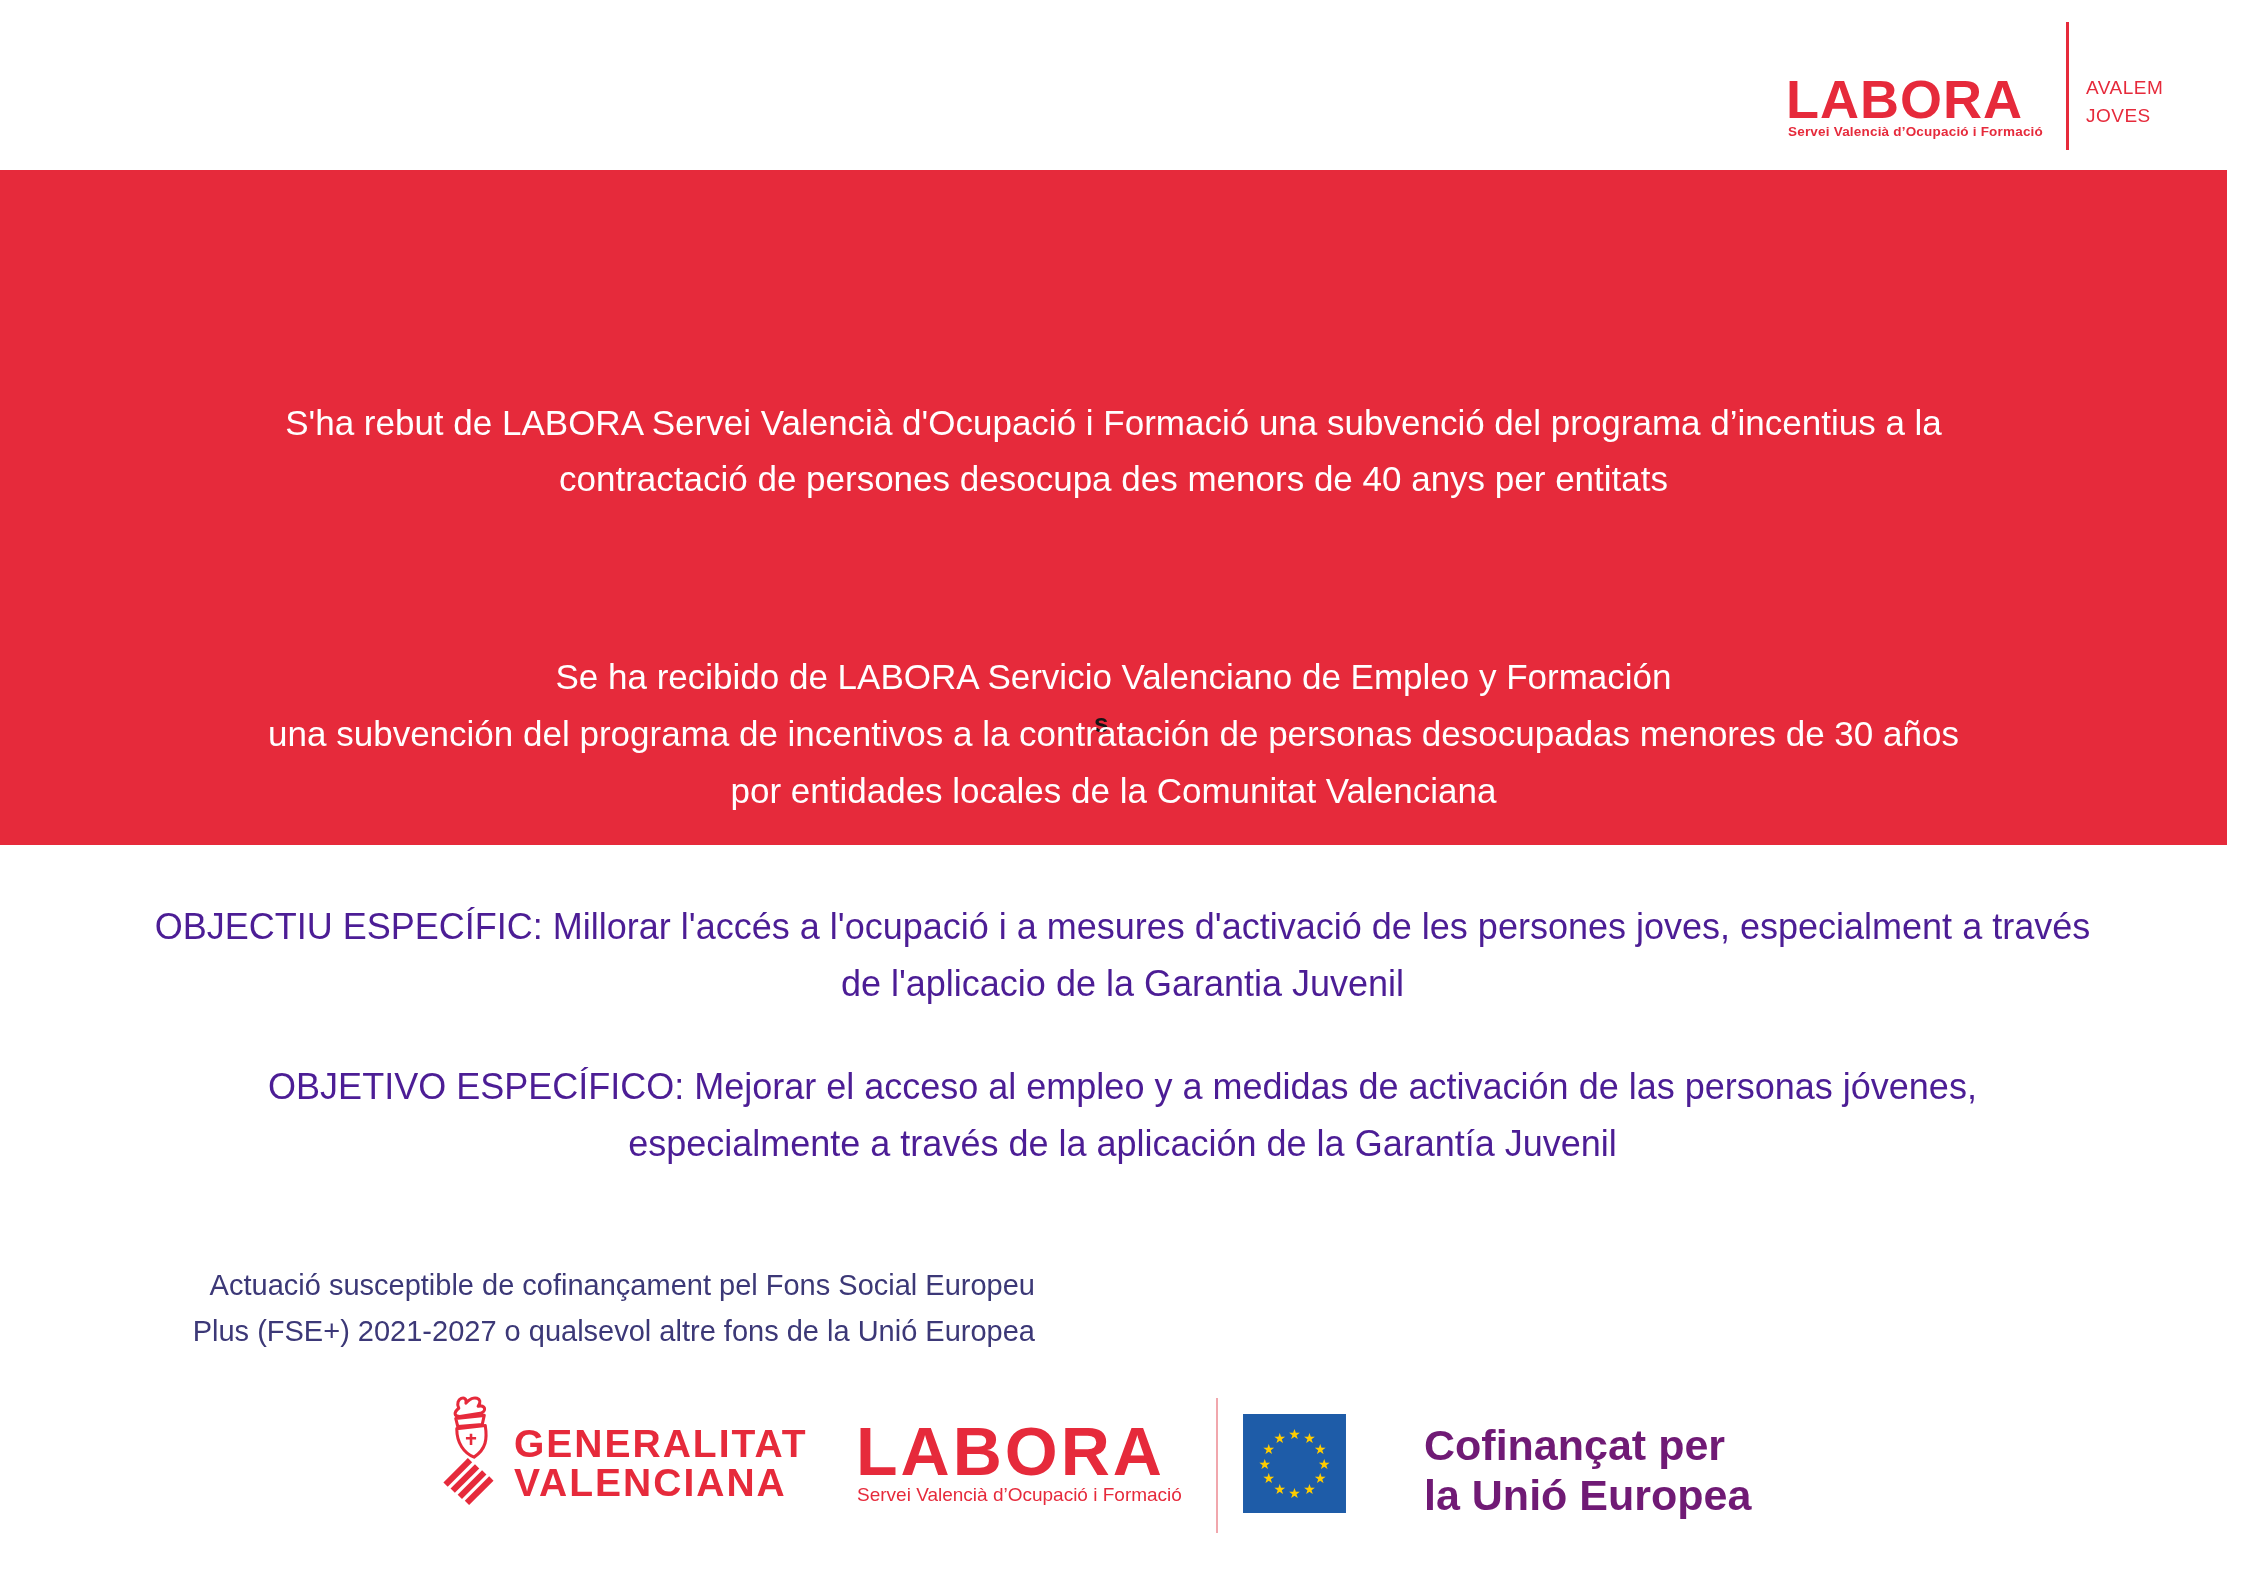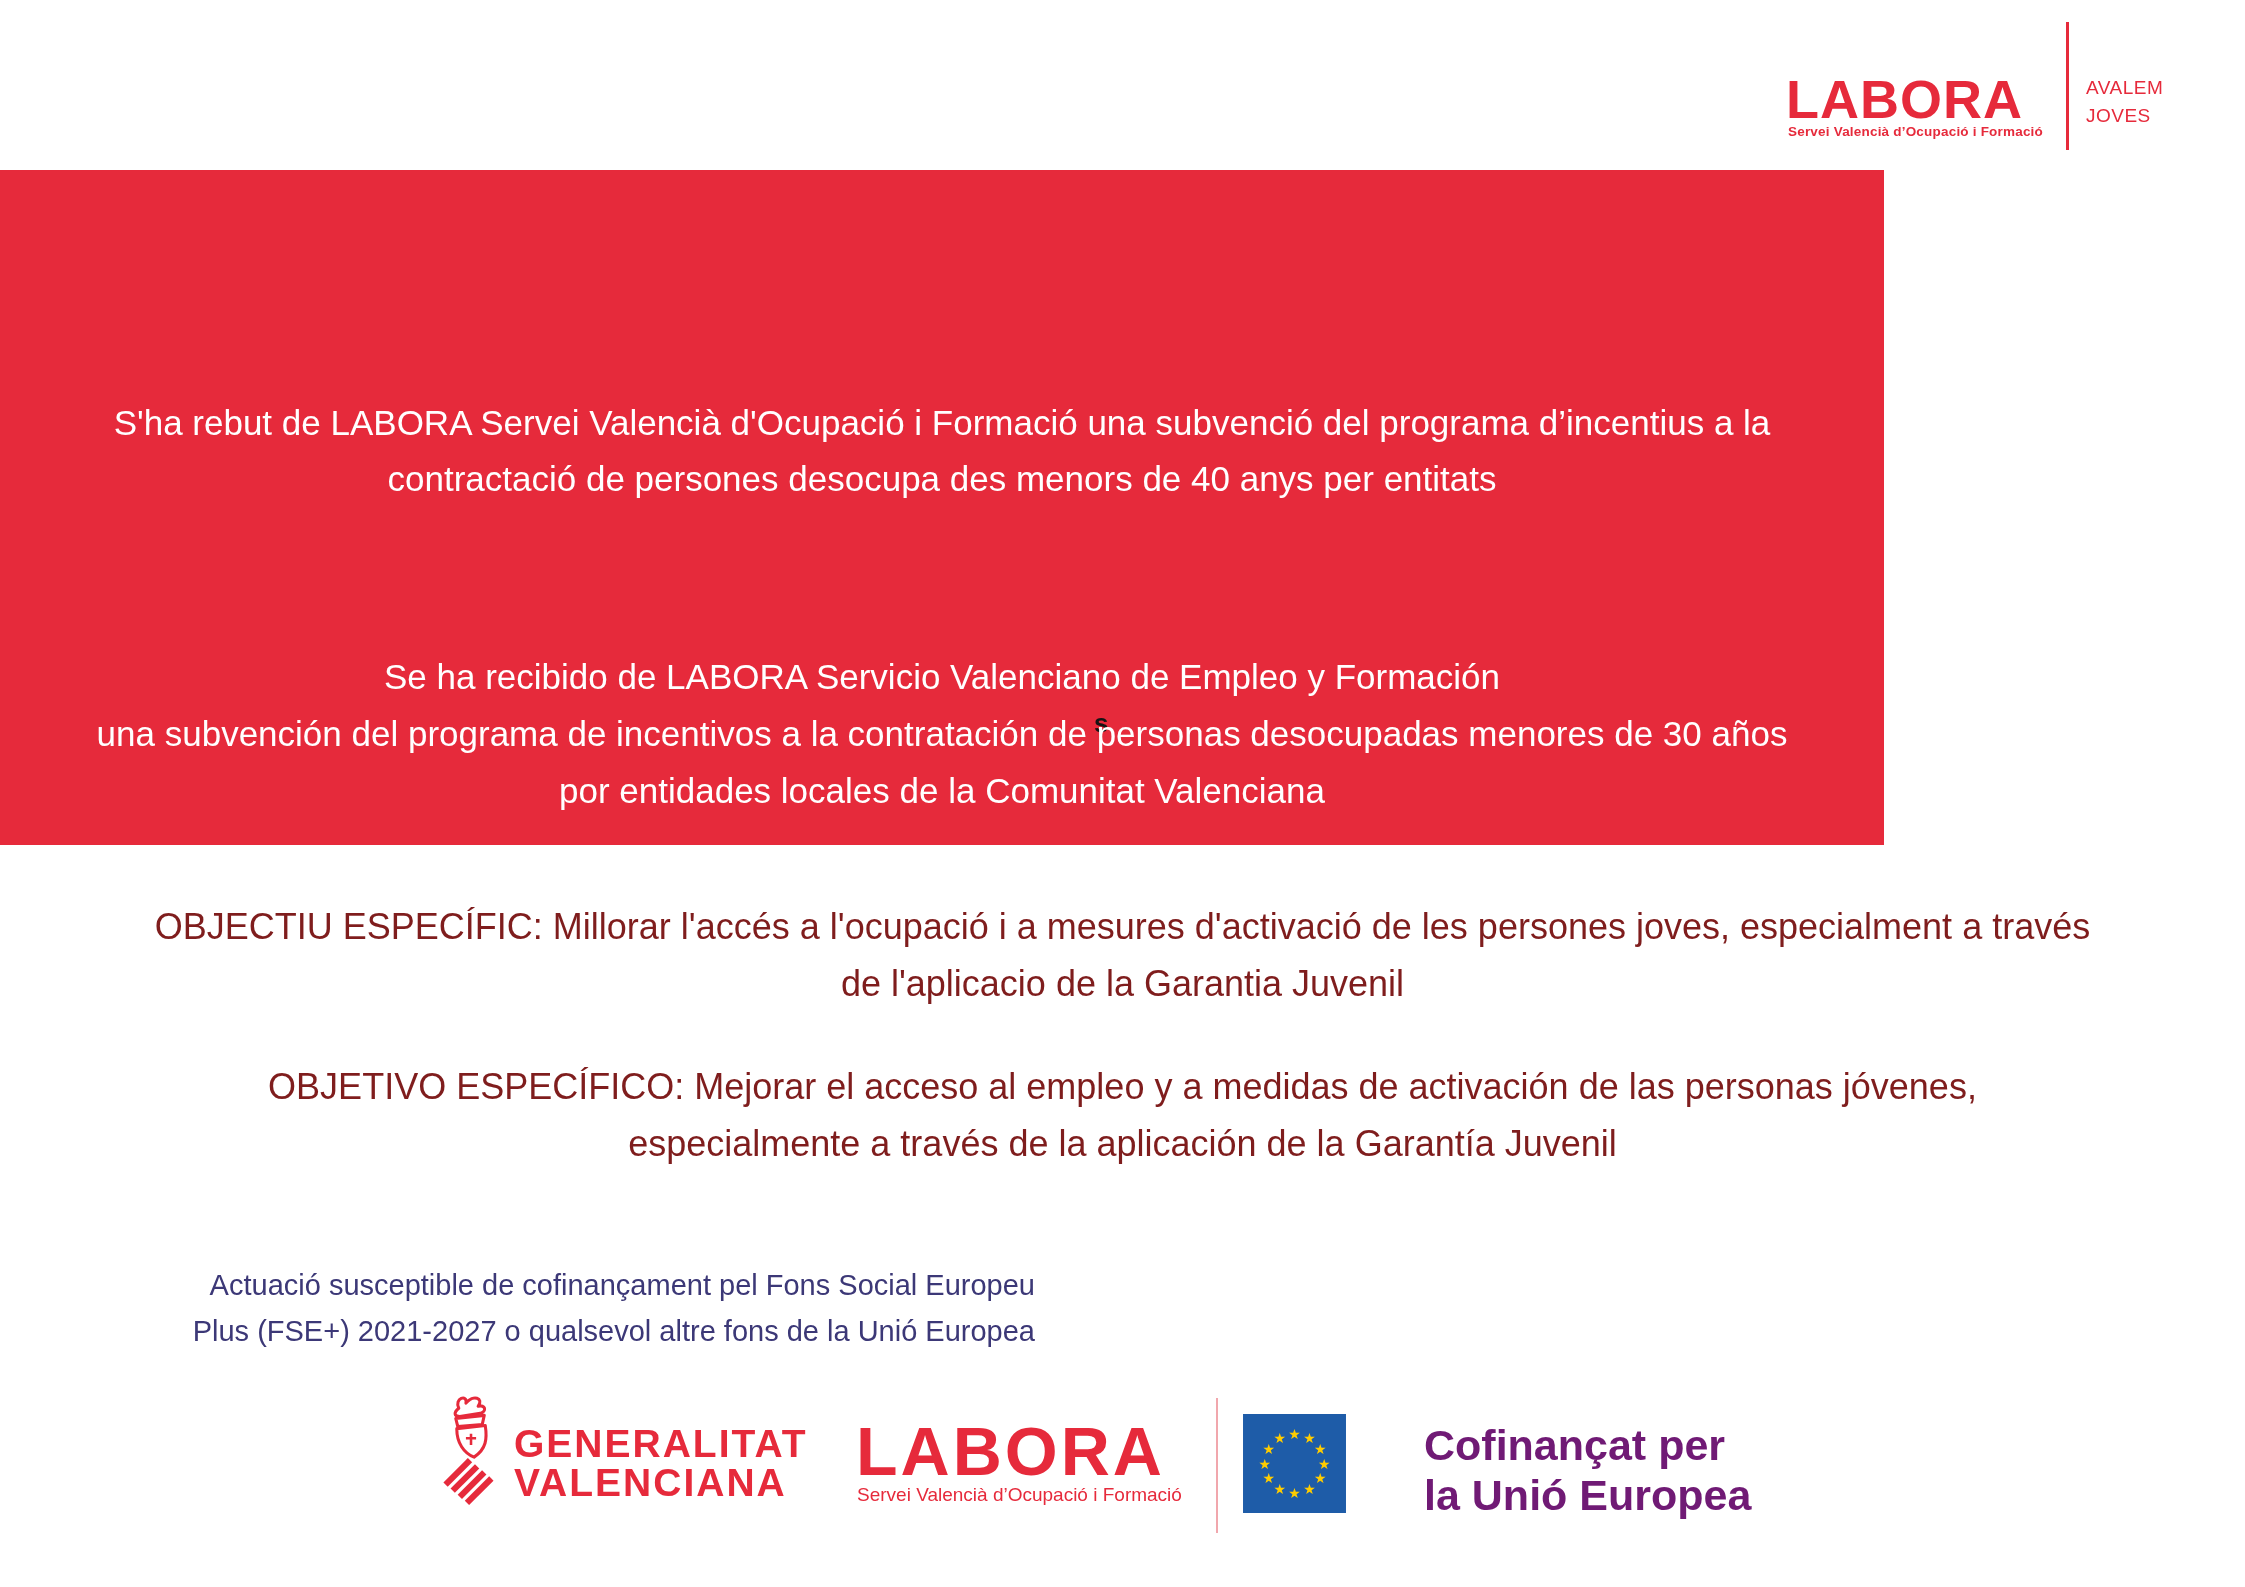--- a/index.html
+++ b/index.html
@@ -30,41 +30,41 @@
   }
   .hdr-avalem {
     position: absolute; left: 2086px; top: 74px;
     font-size: 19px; font-weight: 500; letter-spacing: 0.5px;
     line-height: 28px; color: #E62A3B;
   }
 
   
   .banner {
     position: absolute; left: 0; top: 170px;
-    width: 1884px; height: 675px;
+    width: 2227px; height: 675px;
     background: #E62A3B;
     padding-left: 37px;
   }
   .banner-block {
     position: absolute; left: 0; width: 100%;
     text-align: center; color: #ffffff;
     font-size: 35px; font-weight: 400; line-height: 56px;
   }
   .banner-block-ca { top: 225px; }
   .banner-block-es { top: 478px; line-height: 57px; }
   .banner-line3-ca { margin-top: 10px; }
   .stray-char {
     position: absolute; left: 1094px; top: 538px;
     font-size: 26px; font-weight: 600; color: #141414;
   }
 
   
   .objective {
     position: absolute; left: 0; width: 2245px;
-    text-align: center; color: #7f1d1d;
+    text-align: center; color: #4c1d95;
     font-size: 36px; font-weight: 400; line-height: 57px;
   }
   .objective-ca { top: 898px; }
   .objective-es { top: 1058px; }
 
   
   .funding {
     position: absolute; text-align: right; color: #3C3877;
     font-size: 29px; font-weight: 400; line-height: 46px;
   }

